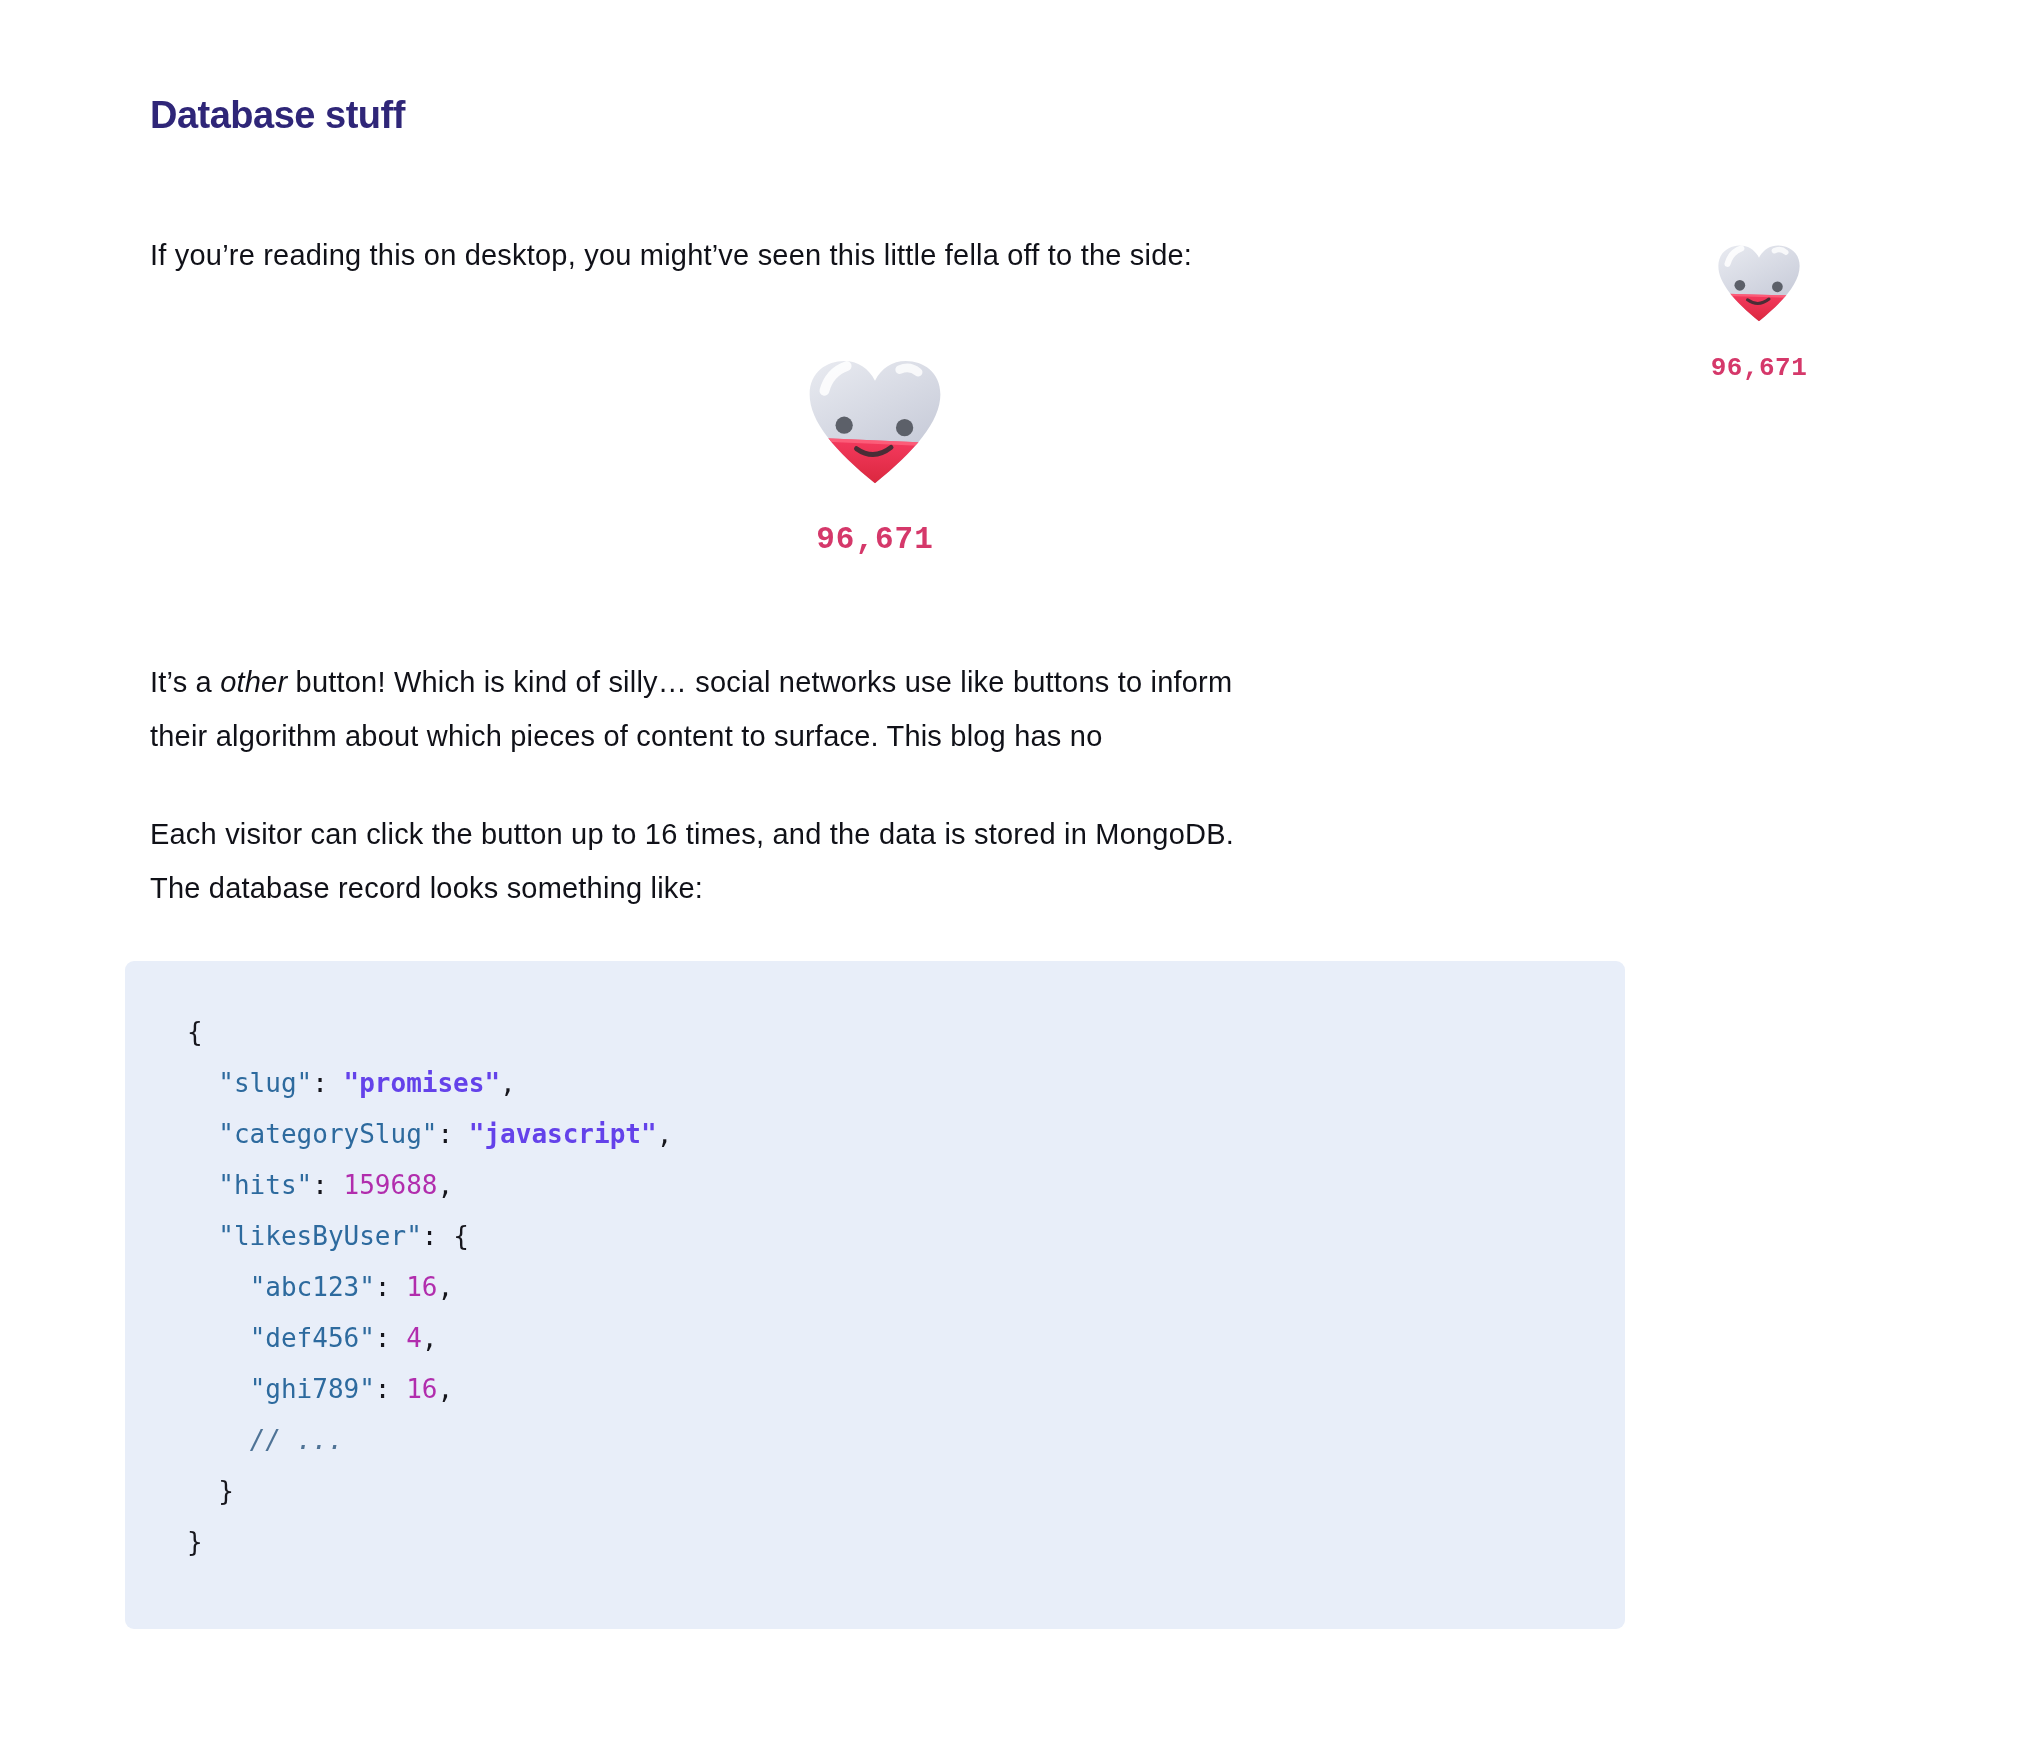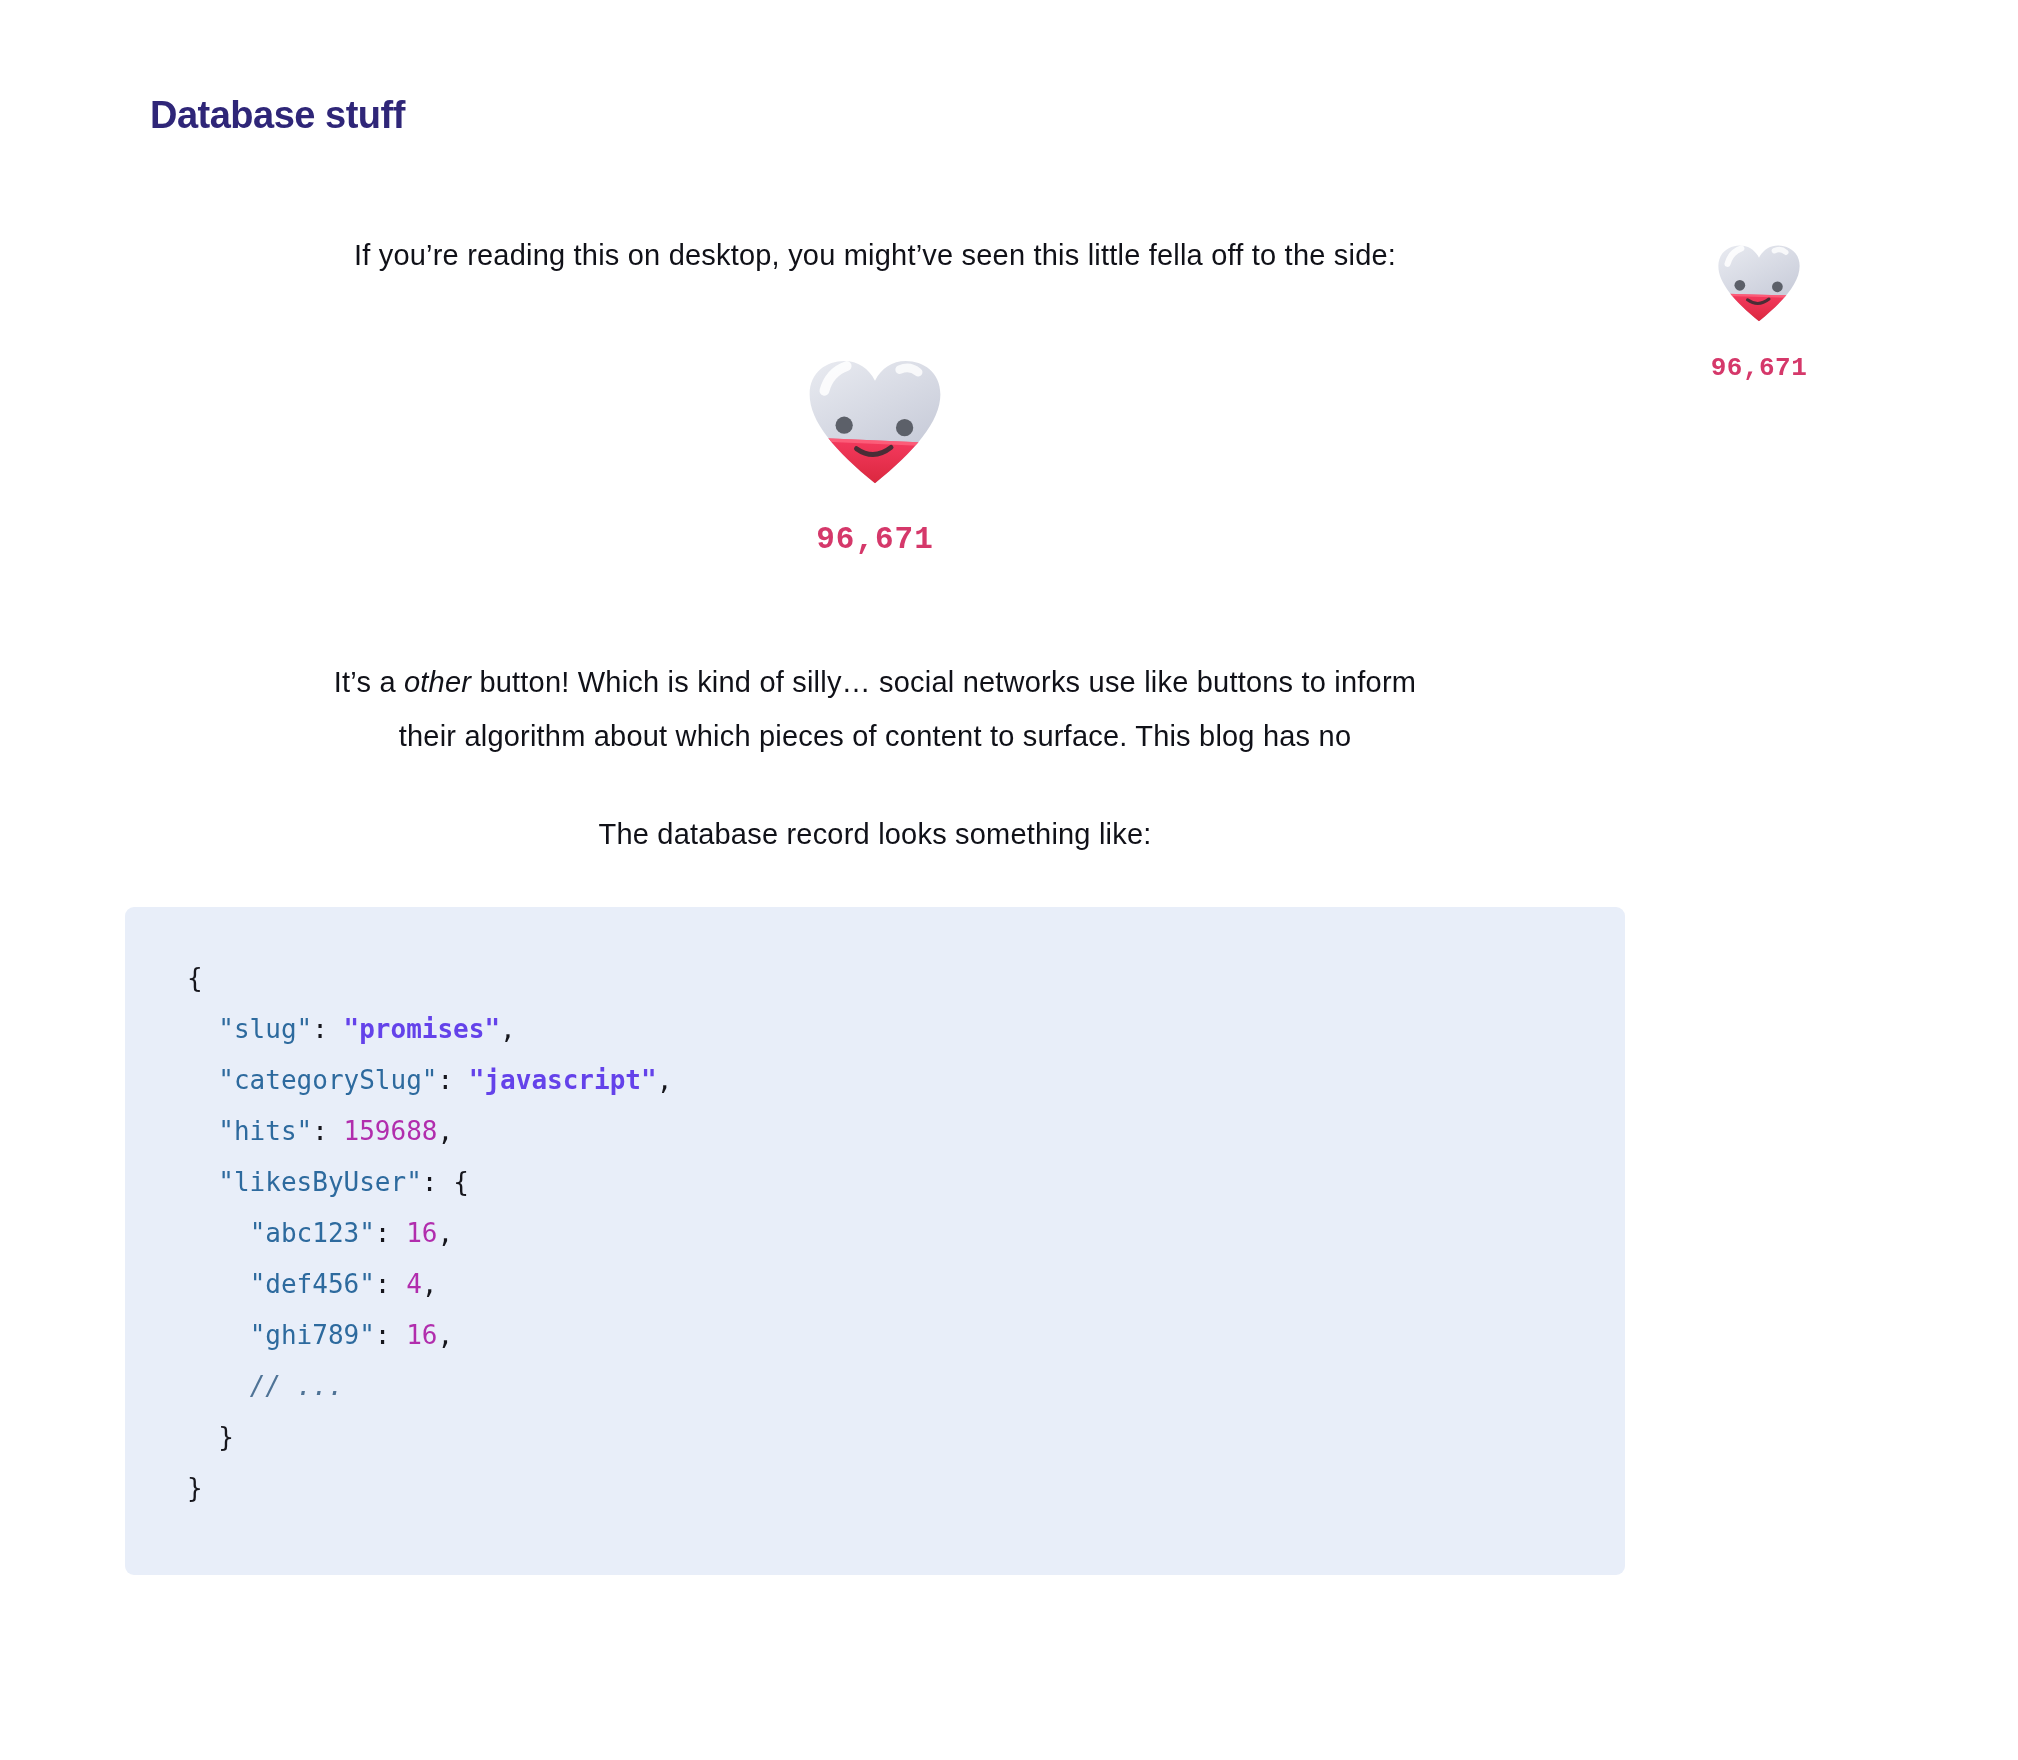--- a/index.html
+++ b/index.html
@@ -9,21 +9,21 @@
     font-family:"Liberation Sans", sans-serif;
     color:var(--body-text-color,#101118);
   }
   .article{position:absolute;left:150px;top:0;width:1450px;}
   .heading{
     margin:0;padding-top:86px;
     font-size:38px;line-height:58px;font-weight:800;letter-spacing:-0.5px;
     color:var(--heading-color,#2f2678);
   }
   .para{font-size:29px;line-height:54px;letter-spacing:0.2px;}
-  .para .rt-line{display:block;text-align:center;}
+  .para .rt-line{display:block;}
   .p1{margin-top:84px;}
   .p2{margin-top:98px;}
   .p3{margin-top:44px;}
   em{font-style:italic;}
 
   
   .like-widget{
     margin-top:74px;width:100%;
     display:flex;flex-direction:column;align-items:center;
     background:none;border:none;padding:0;cursor:pointer;
@@ -108,20 +108,21 @@
     </svg>
     <span class="like-count">96,671</span>
   </button>
 
   <p class="para p2">
       <span class="rt-line"><span>It’s a </span><em>other</em><span> button! Which is kind of silly… social networks use like buttons to inform</span></span>
       <span class="rt-line"><span>their algorithm about which pieces of content to surface. This blog has no</span></span>
     </p>
 
   <p class="para p3">
+      <span class="rt-line"><span>Each visitor can click the button up to 16 times, and the data is stored in MongoDB.</span></span>
       <span class="rt-line"><span>The database record looks something like:</span></span>
     </p>
 
   <div class="code-block">
       <div class="code-line"><span class="tok-punc">{</span></div>
       <div class="code-line"><span class="tok-plain">  </span><span class="tok-key">"slug"</span><span class="tok-punc">: </span><span class="tok-string">"promises"</span><span class="tok-punc">,</span></div>
       <div class="code-line"><span class="tok-plain">  </span><span class="tok-key">"categorySlug"</span><span class="tok-punc">: </span><span class="tok-string">"javascript"</span><span class="tok-punc">,</span></div>
       <div class="code-line"><span class="tok-plain">  </span><span class="tok-key">"hits"</span><span class="tok-punc">: </span><span class="tok-number">159688</span><span class="tok-punc">,</span></div>
       <div class="code-line"><span class="tok-plain">  </span><span class="tok-key">"likesByUser"</span><span class="tok-punc">: </span><span class="tok-punc">{</span></div>
       <div class="code-line"><span class="tok-plain">    </span><span class="tok-key">"abc123"</span><span class="tok-punc">: </span><span class="tok-number">16</span><span class="tok-punc">,</span></div>

